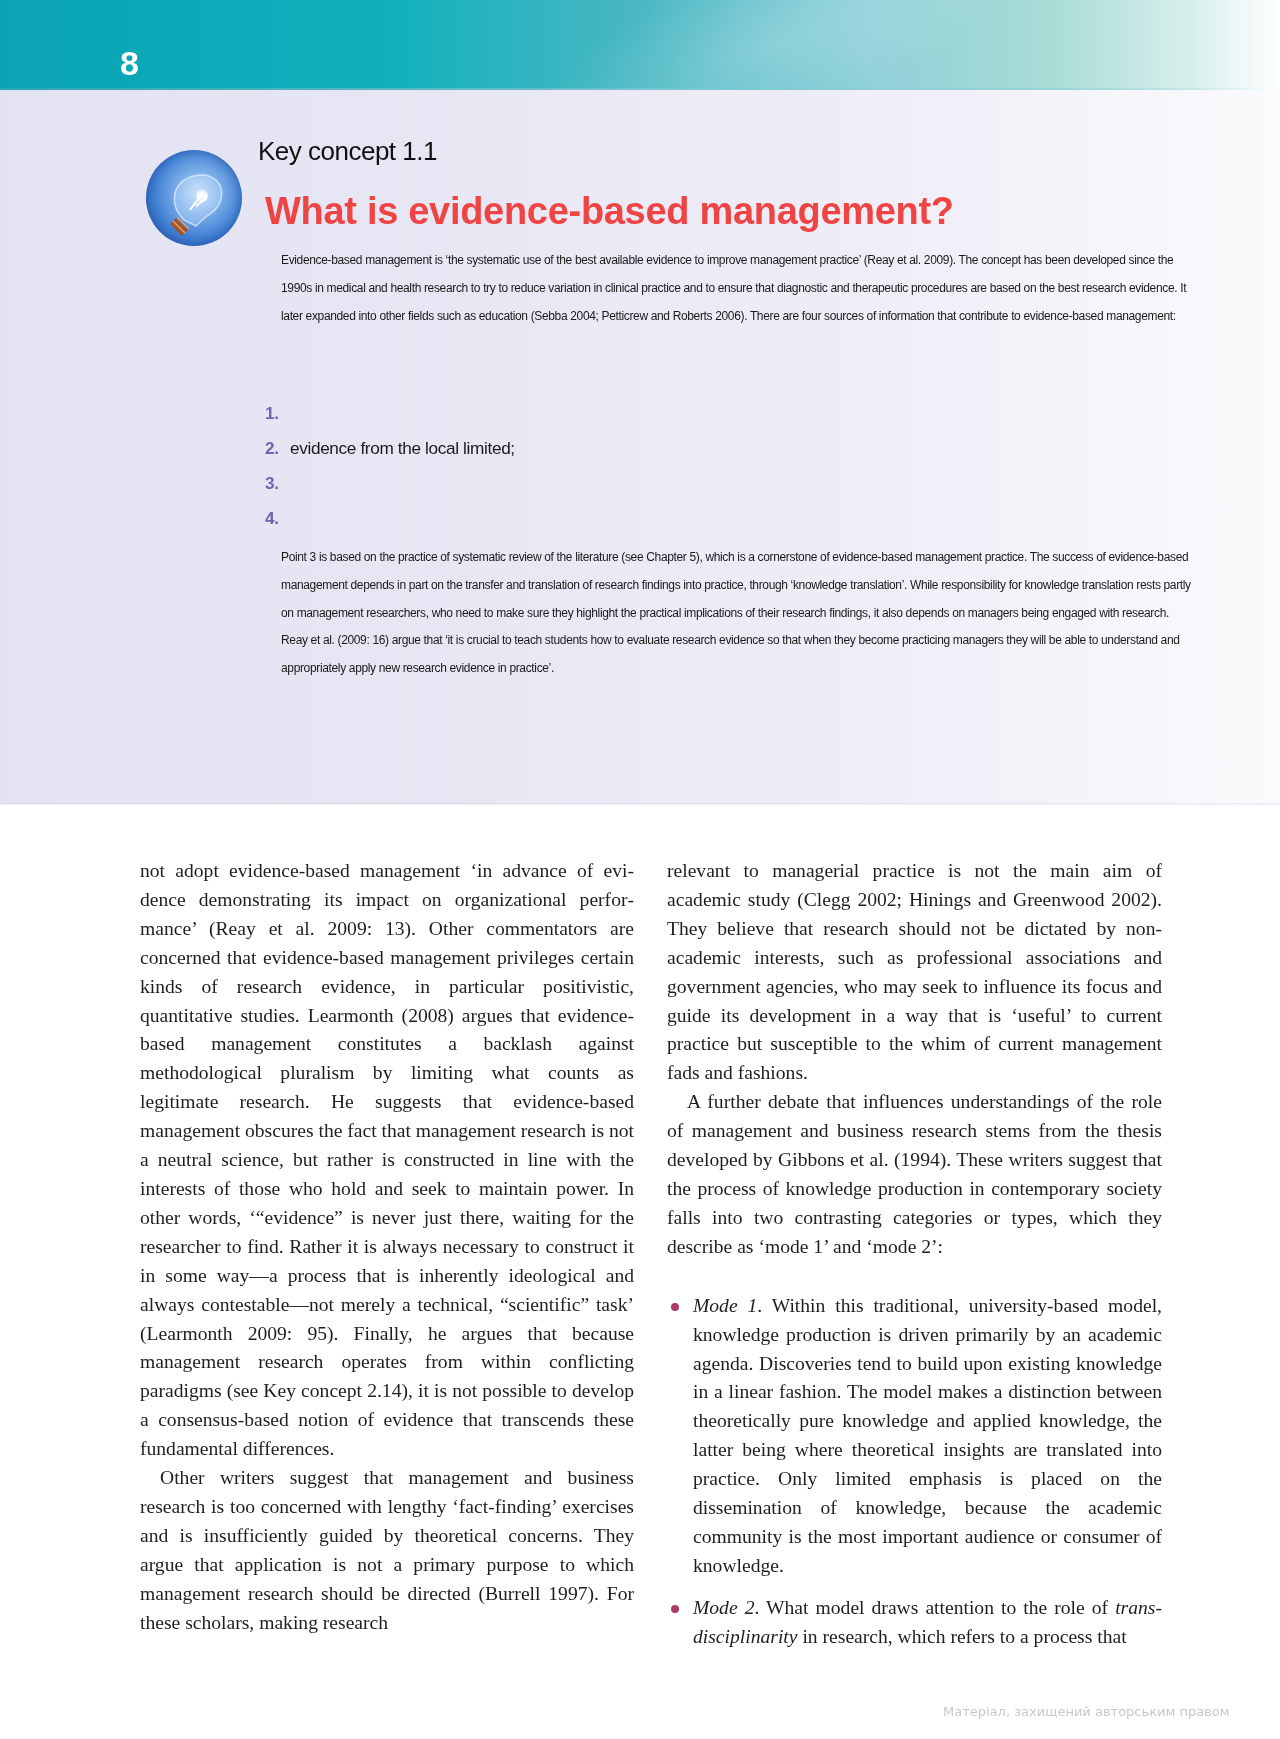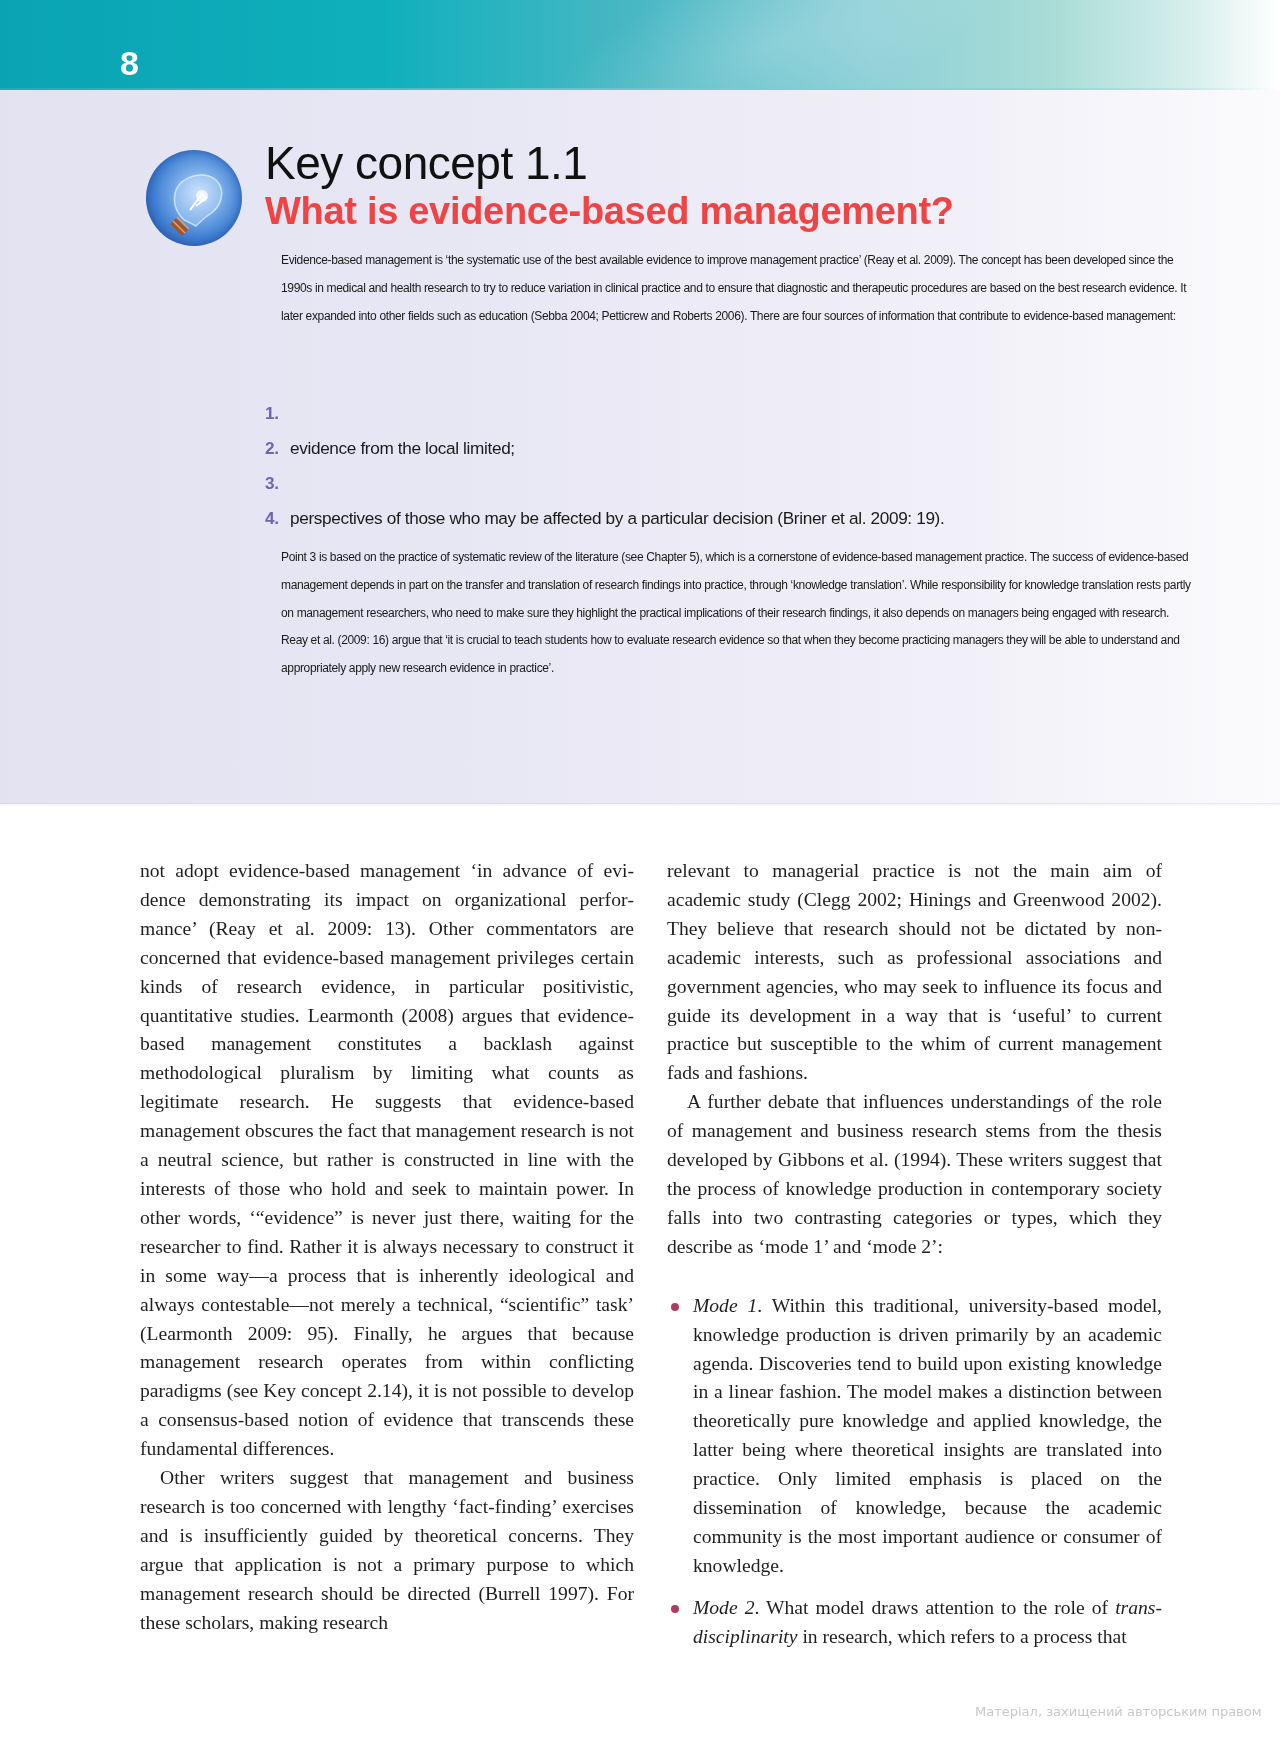--- a/index.html
+++ b/index.html
@@ -41,22 +41,22 @@
       content: ""; position: absolute; left: 0; bottom: -2px; width: 100%; height: 3px;
       background: linear-gradient(180deg, rgba(200,200,220,0.4), rgba(255,255,255,0));
     }
     .bulb-icon {
       position: absolute; left: 146px; top: 150px; width: 96px; height: 96px; border-radius: 50%;
       background: radial-gradient(circle at 55% 45%, #cfe3fb 0%, #7fb0ea 28%, #3f7fd3 60%, #2c5fb4 85%, #6f9ee0 100%);
       box-shadow: inset 0 0 10px rgba(20,50,120,0.45);
     }
     .bulb-icon svg { position: absolute; left: 0; top: 0; }
     .kc-label {
-      position: absolute; left: 265px; top: 136px;
-      font-family: "Liberation Sans", sans-serif; font-size: 46px; color: #111111;
+      position: absolute; left: 258px; top: 136px;
+      font-family: "Liberation Sans", sans-serif; font-size: 26px; color: #111111;
       letter-spacing: -0.5px;
     }
     .kc-title {
       position: absolute; left: 265px; top: 190px;
       font-family: "Liberation Sans", sans-serif; font-weight: bold;
       font-size: 38px; color: #ef4444; letter-spacing: -0.3px;
     }
     .kc-body {
       position: absolute; left: 281px; width: 910px;
       font-family: "Liberation Sans", sans-serif; font-size: 12px; line-height: 27.8px;
@@ -79,21 +79,21 @@
     .col-left { left: 140px; }
     .col-right { left: 667px; width: 495px; }
     .bullets { list-style: none; margin: 30px 0 0 0; padding: 0; }
     .bullets li { position: relative; padding-left: 26px; margin-bottom: 13px; }
     .bullet-dot {
       position: absolute; left: 4px; top: 11px; width: 8px; height: 8px; border-radius: 50%;
       background: #b03a66;
     }
     em { font-style: italic; }
     .watermark {
-      position: absolute; left: 975px; top: 1704px;
+      position: absolute; left: 943px; top: 1704px;
       font-family: "DejaVu Sans", sans-serif; font-size: 13px; color: #c8c8c8;
     }
   </style>
 </head>
 <body>
 
 <div class="header-band">
   <div class="header-streak"></div>
   <span class="page-number">8</span>
 </div>
@@ -122,21 +122,20 @@
   </li>
   <li>
     <span class="num">2.</span>
     <span>evidence from the local limited;</span>
   </li>
   <li>
     <span class="num">3.</span>
   </li>
   <li>
     <span class="num">4.</span>
-    <span>perspectives of those who may be affected by a particular decision (Briner et al. 2009: 19).</span>
   </li>
 </ol>
 
 <p class="kc-body kc-outro" style="margin:0;">Point 3 is based on the practice of systematic review of the literature (see Chapter 5), which is a cornerstone of evidence-based management practice. The success of evidence-based management depends in part on the transfer and translation of research findings into practice, through ‘knowledge translation’. While responsibility for knowledge translation rests partly on management researchers, who need to make sure they highlight the practical implications of their research findings, it also depends on managers being engaged with research. Reay et al. (2009: 16) argue that ‘it is crucial to teach students how to evaluate research evidence so that when they become practicing managers they will be able to understand and appropriately apply new research evidence in practice’.</p>
 
 <div class="col col-left">
   <p>not adopt evidence-based management ‘in advance of evi­dence demonstrating its impact on organizational perfor­mance’ (Reay et al. 2009: 13). Other commentators are concerned that evidence-based management privileges certain kinds of research evidence, in particular posi­tivistic, quantitative studies. Learmonth (2008) argues that evidence-based management constitutes a backlash against methodological pluralism by limiting what counts as legitimate research. He suggests that evidence-based management obscures the fact that management research is not a neutral science, but rather is constructed in line with the interests of those who hold and seek to maintain power. In other words, ‘“evidence” is never just there, wait­ing for the researcher to find. Rather it is always necessary to construct it in some way—a process that is inherently ideological and always contestable—not merely a techni­cal, “scientific” task’ (Learmonth 2009: 95). Finally, he argues that because management research operates from within conflicting paradigms (see Key concept 2.14), it is not possible to develop a consensus-based notion of evidence that transcends these fundamental differences.</p>
   <p class="indent">Other writers suggest that management and business research is too concerned with lengthy ‘fact-finding’ exercises and is insufficiently guided by theoretical con­cerns. They argue that application is not a primary pur­pose to which management research should be directed (Burrell 1997). For these scholars, making research</p>
 </div>
 

